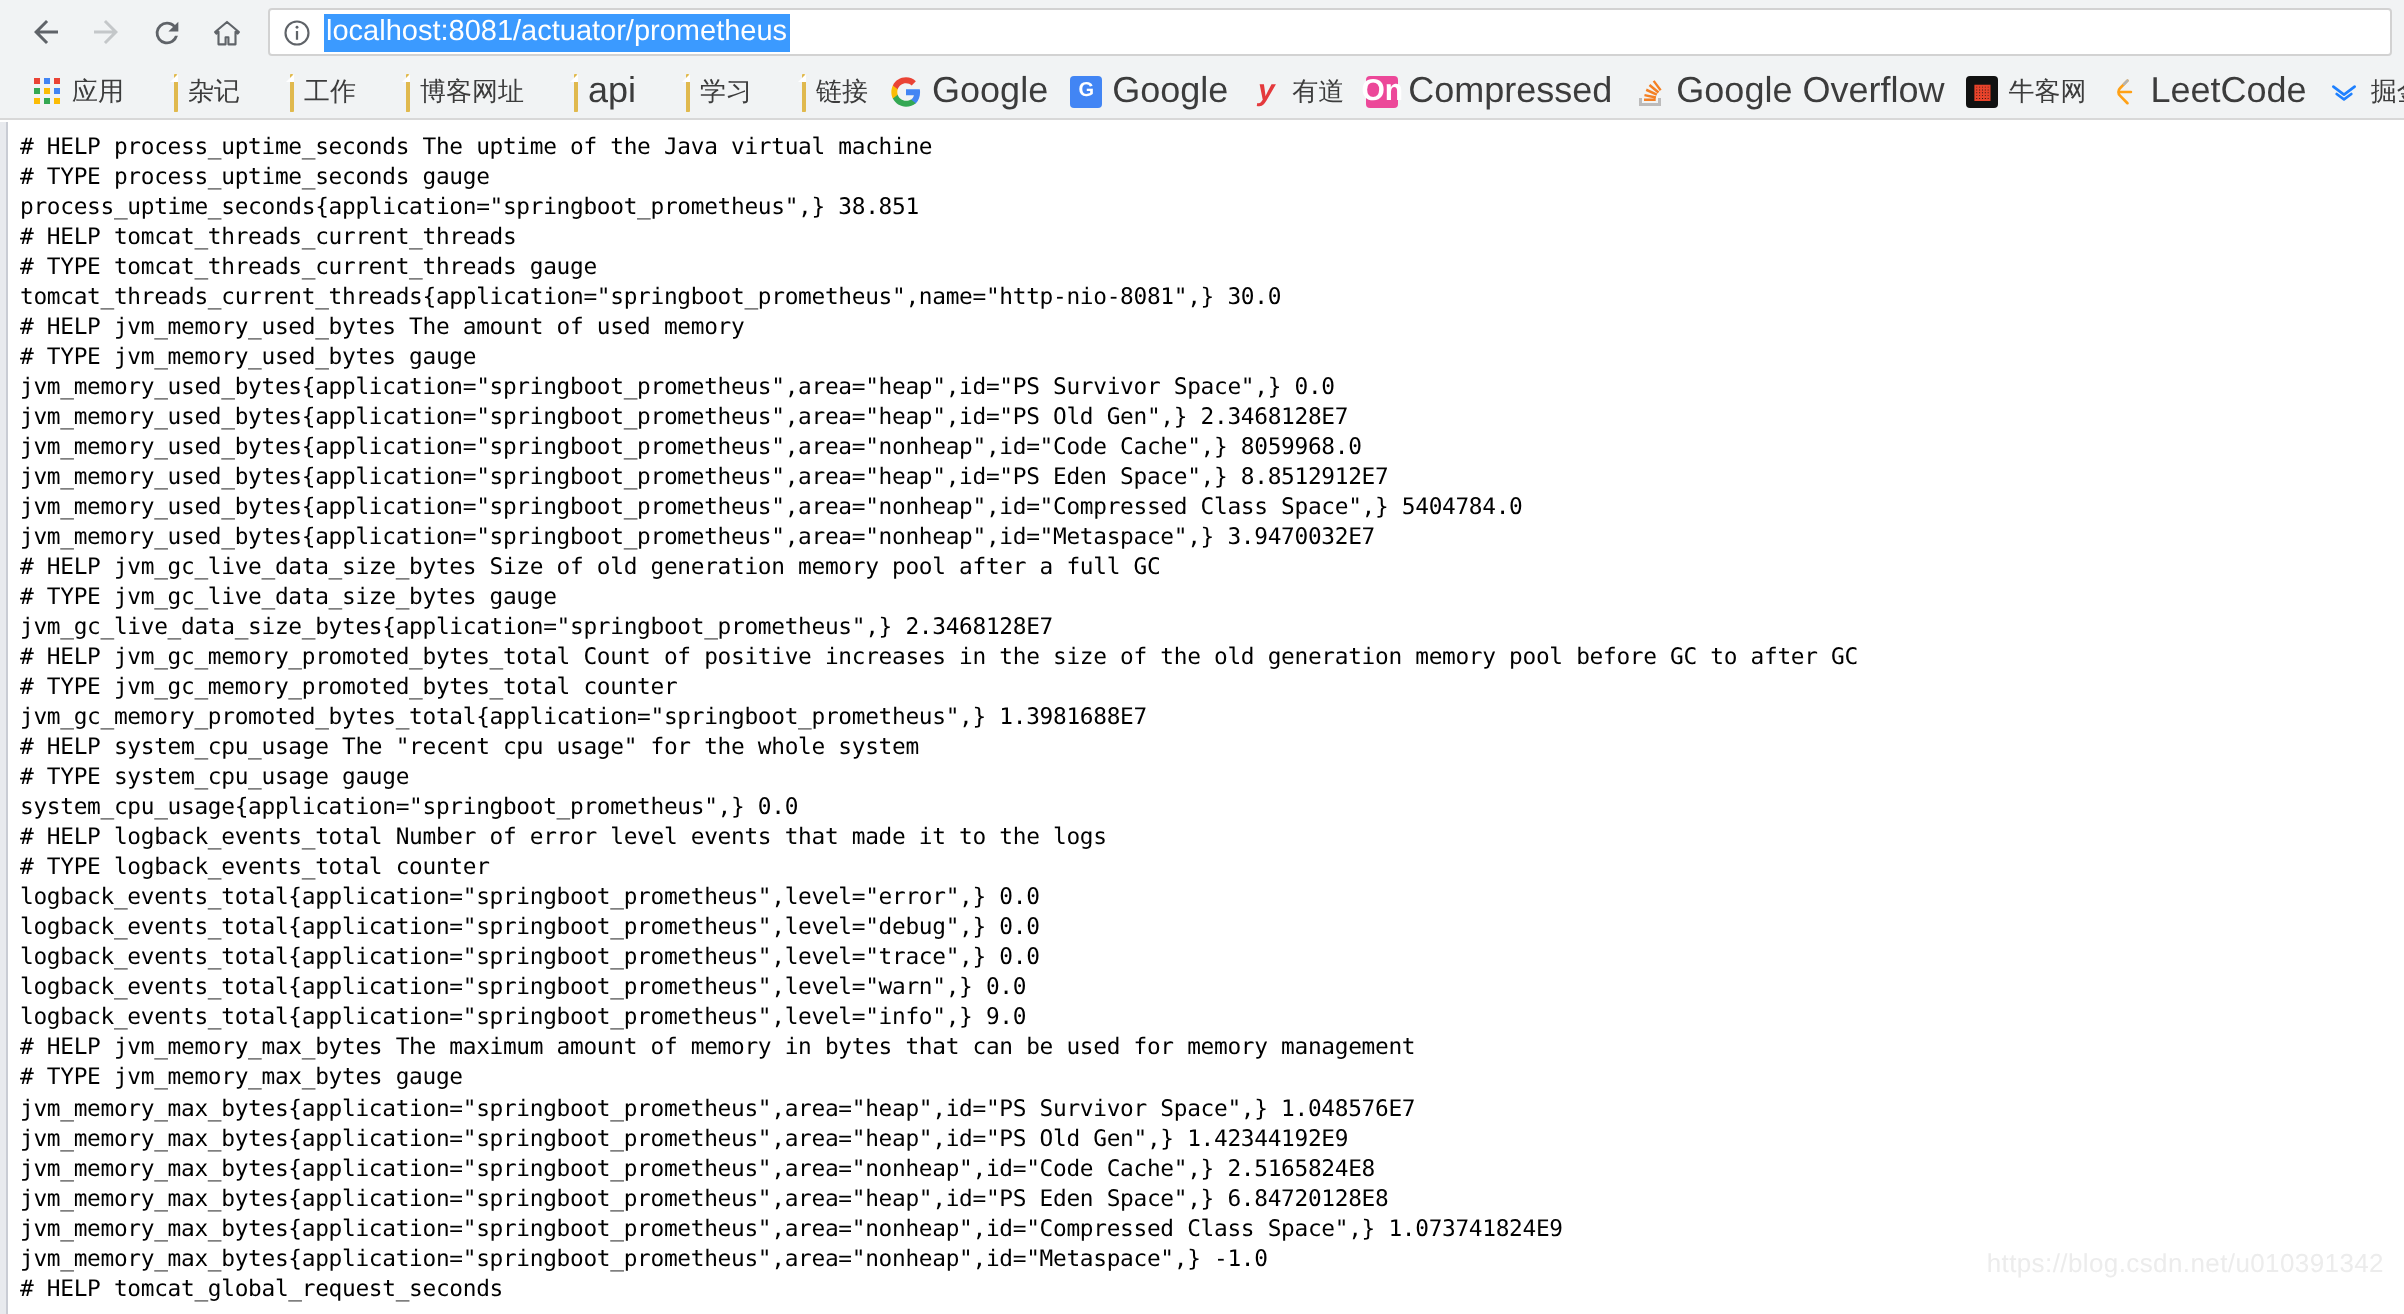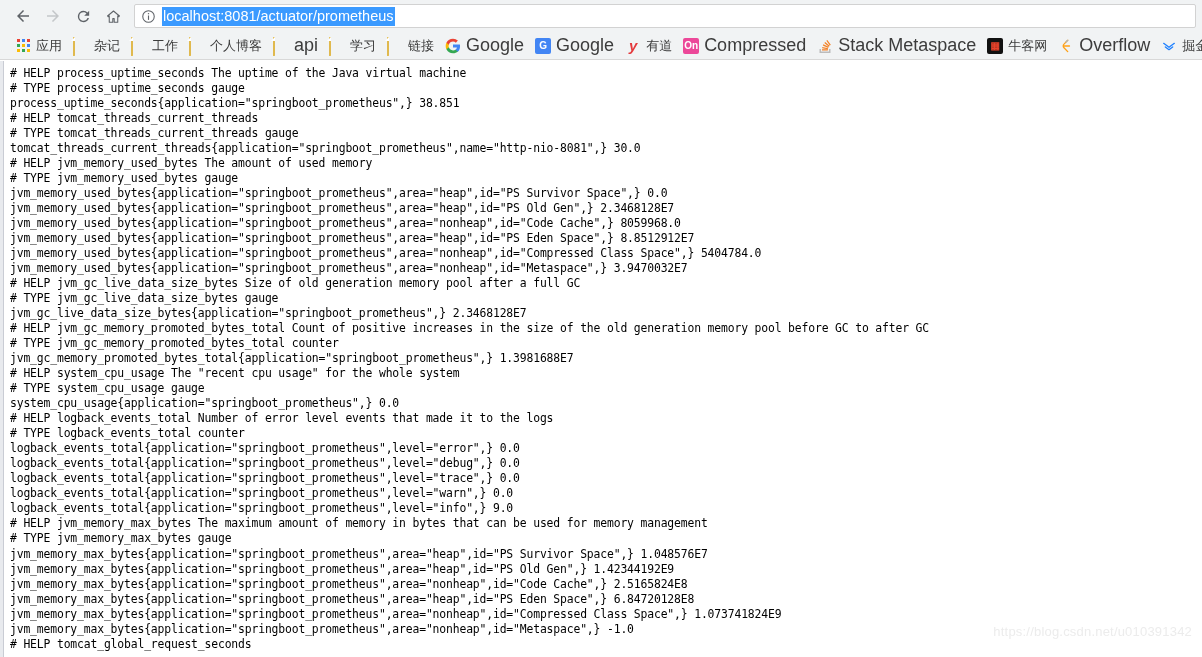--- a/index.html
+++ b/index.html
@@ -82,20 +82,21 @@
     white-space: nowrap;
   }
   .bm {
     display: flex;
     align-items: center;
     height: 22px;
     padding: 0 5px;
     border-radius: 3px;
     flex: 0 0 auto;
     margin-right: 1px;
+    text-align: right;
   }
   .bm-label {
     font-size: 18px;
     color: #3c3c3c;
     margin-left: 5px;
     font-family: "Liberation Sans", sans-serif;
     white-space: nowrap;
   }
   .bm-label.cjk { font-size: 13px; }
   .bm-icon {
@@ -257,21 +258,21 @@
       <span class="bm-label cjk">杂记</span>
     </div>
 
     <div class="bm">
       <span class="bm-icon"><span class="folder"></span></span>
       <span class="bm-label cjk">工作</span>
     </div>
 
     <div class="bm">
       <span class="bm-icon"><span class="folder"></span></span>
-      <span class="bm-label cjk">个人博客</span>
+      <span class="bm-label cjk">博客网址</span>
     </div>
 
     <div class="bm">
       <span class="bm-icon"><span class="folder"></span></span>
       <span class="bm-label">api</span>
     </div>
 
     <div class="bm">
       <span class="bm-icon"><span class="folder"></span></span>
       <span class="bm-label cjk">学习</span>
@@ -303,50 +304,50 @@
 
     <div class="bm">
       <span class="bm-icon">
         <span class="ico-sq" style="color:#e4393c;font-size:15px;font-weight:bold;font-style:italic;">y</span>
       </span>
       <span class="bm-label cjk">有道</span>
     </div>
 
     <div class="bm">
       <span class="bm-icon">
-        <span class="ico-sq" style="background:#ec4899;font-size:10px;">On</span>
+        <span class="ico-sq" style="background:#ec4899;font-size:15px;">On</span>
       </span>
       <span class="bm-label">Compressed</span>
     </div>
 
     <div class="bm">
       <span class="bm-icon">
         <svg width="16" height="16" viewBox="0 0 32 32">
           <path fill="#bcbbbb" d="M24 22v5H8v-5H5v8h22v-8z"></path>
           <path fill="#f48024" d="M10.2 20.3l11.5 2.4.5-2.4-11.5-2.4zM11.7 14.9l10.6 4.9 1-2.2-10.6-5zM14.7 9.9l9 7.5 1.6-1.9-9-7.5zM20.6 4.2l-1.9 1.4 7 9.4 1.9-1.4zM10 25h11.7v-2.4H10z"></path>
         </svg>
       </span>
-      <span class="bm-label">Stack Metaspace</span>
+      <span class="bm-label">Google Overflow</span>
     </div>
 
     <div class="bm">
       <span class="bm-icon">
         <span class="ico-sq" style="background:#111111;font-size:10px;color:#e8432b;">▦</span>
       </span>
       <span class="bm-label cjk">牛客网</span>
     </div>
 
     <div class="bm">
       <span class="bm-icon">
         <svg width="16" height="16" viewBox="0 0 24 24">
           <path d="M14.6 3.5 9 9.2a3.8 3.8 0 0 0 0 5.5l5.6 5.7M8.8 12h8.4" fill="none" stroke="#ffa116" stroke-width="2" stroke-linecap="round"></path>
           <path d="M14.6 3.5 12 6.1" fill="none" stroke="#b3b3b3" stroke-width="2" stroke-linecap="round"></path>
         </svg>
       </span>
-      <span class="bm-label">Overflow</span>
+      <span class="bm-label">LeetCode</span>
     </div>
 
     <div class="bm">
       <span class="bm-icon">
         <svg width="16" height="16" viewBox="0 0 24 24">
           <path d="M4 8l8 6 8-6M6.5 13.5l5.5 4 5.5-4" fill="none" stroke="#1e80ff" stroke-width="2" stroke-linecap="round" stroke-linejoin="round"></path>
         </svg>
       </span>
       <span class="bm-label cjk">掘金</span>
     </div>

